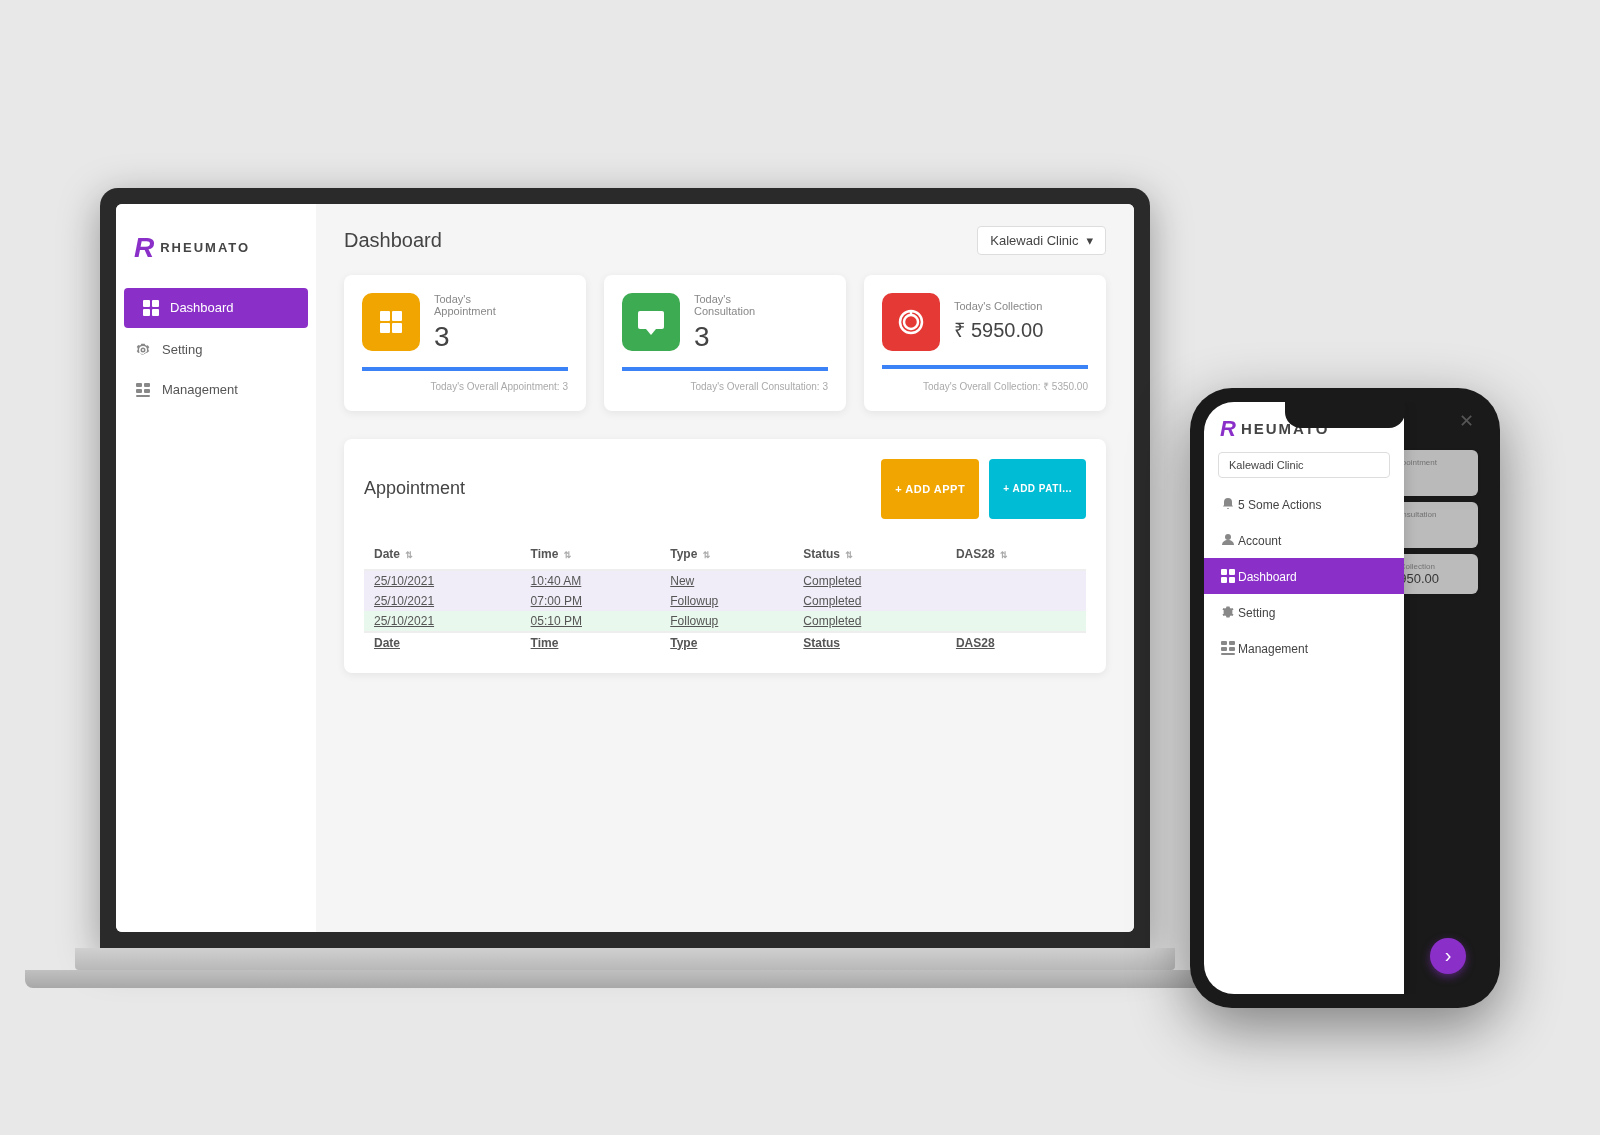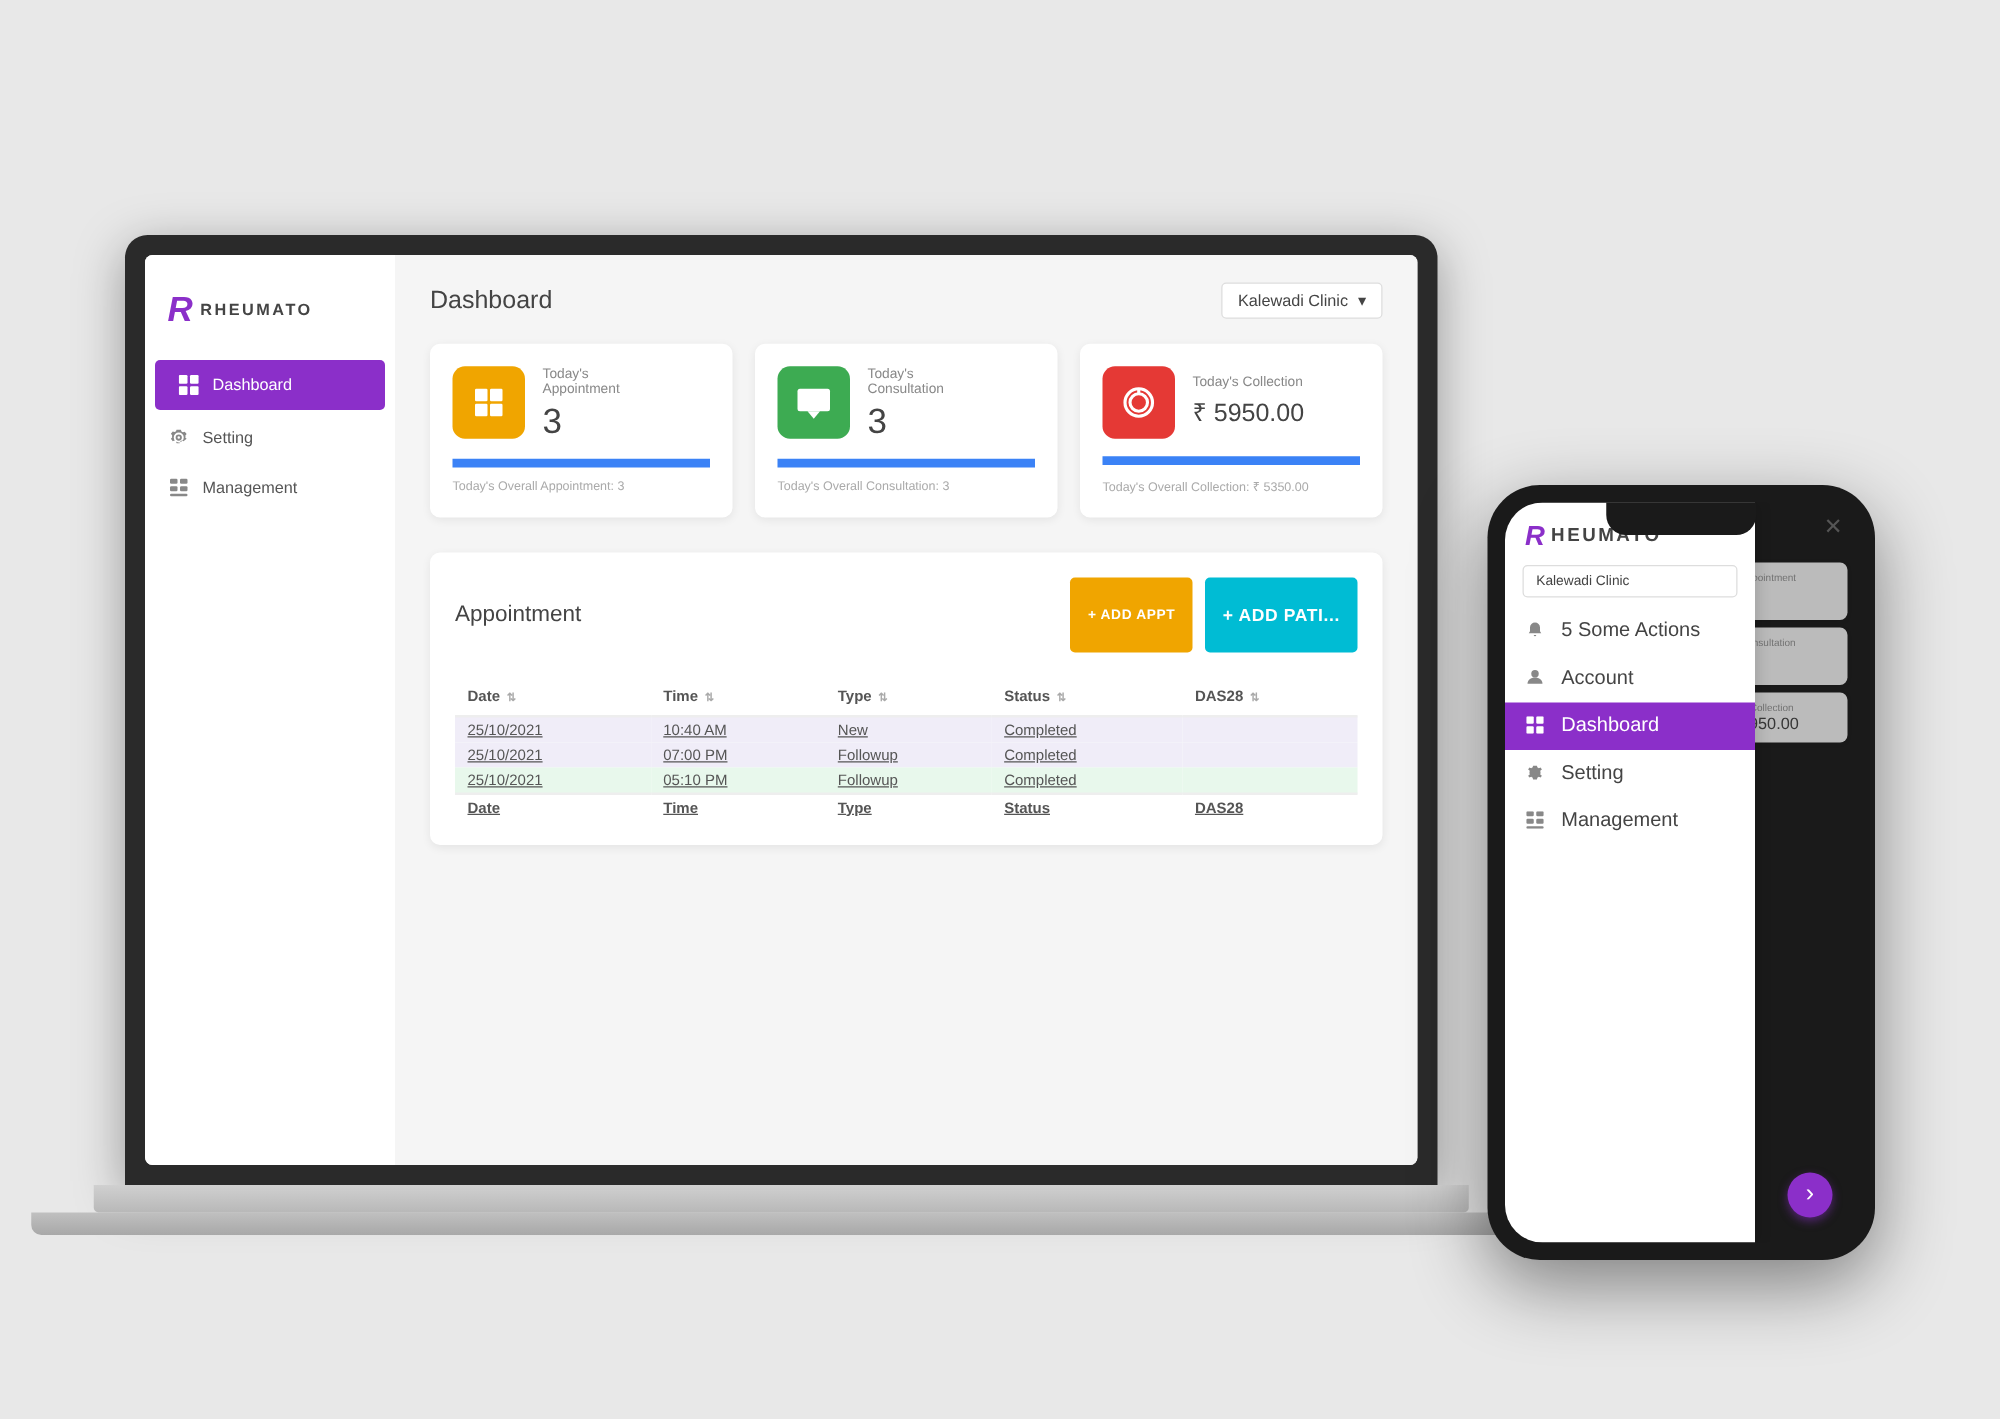--- a/index.html
+++ b/index.html
@@ -212,22 +212,23 @@
 
     .stat-value {
       font-size: 28px;
       font-weight: 300;
       color: #444;
     }
 
     .stat-footer {
       font-size: 10px;
       color: #aaa;
-      border-top: 7px solid #3b82f6;
+      border-top: 4px solid #3b82f6;
       padding-top: 10px;
+      text-align: right;
     }
 
     
     .appt-section {
       background: #fff;
       border-radius: 8px;
       padding: 20px;
       box-shadow: 0 2px 8px rgba(0,0,0,0.07);
     }
 
@@ -260,21 +261,21 @@
       cursor: pointer;
       letter-spacing: 0.5px;
     }
 
     .btn-add-pat {
       background: #00bcd4;
       color: #fff;
       border: none;
       border-radius: 4px;
       padding: 8px 14px;
-      font-size: 14px;
+      font-size: 10px;
       font-weight: 600;
       cursor: pointer;
       letter-spacing: 0.5px;
     }
 
     
     .appt-table {
       width: 100%;
       border-collapse: collapse;
       font-size: 12px;
@@ -357,24 +358,24 @@
       border: 1px solid #ddd;
       border-radius: 4px;
       padding: 6px 10px;
       font-size: 11px;
       color: #444;
       background: #fff;
     }
 
     .phone-menu-item {
       display: flex;
-      align-items: flex-start;
-      gap: 13px;
+      align-items: flex-end;
+      gap: 2px;
       padding: 10px 16px;
-      font-size: 16px;
+      font-size: 12px;
       color: #444;
       cursor: pointer;
     }
 
     .phone-menu-item.active {
       background: #8b2fc9;
       color: #fff;
     }
 
     .phone-menu-icon {

